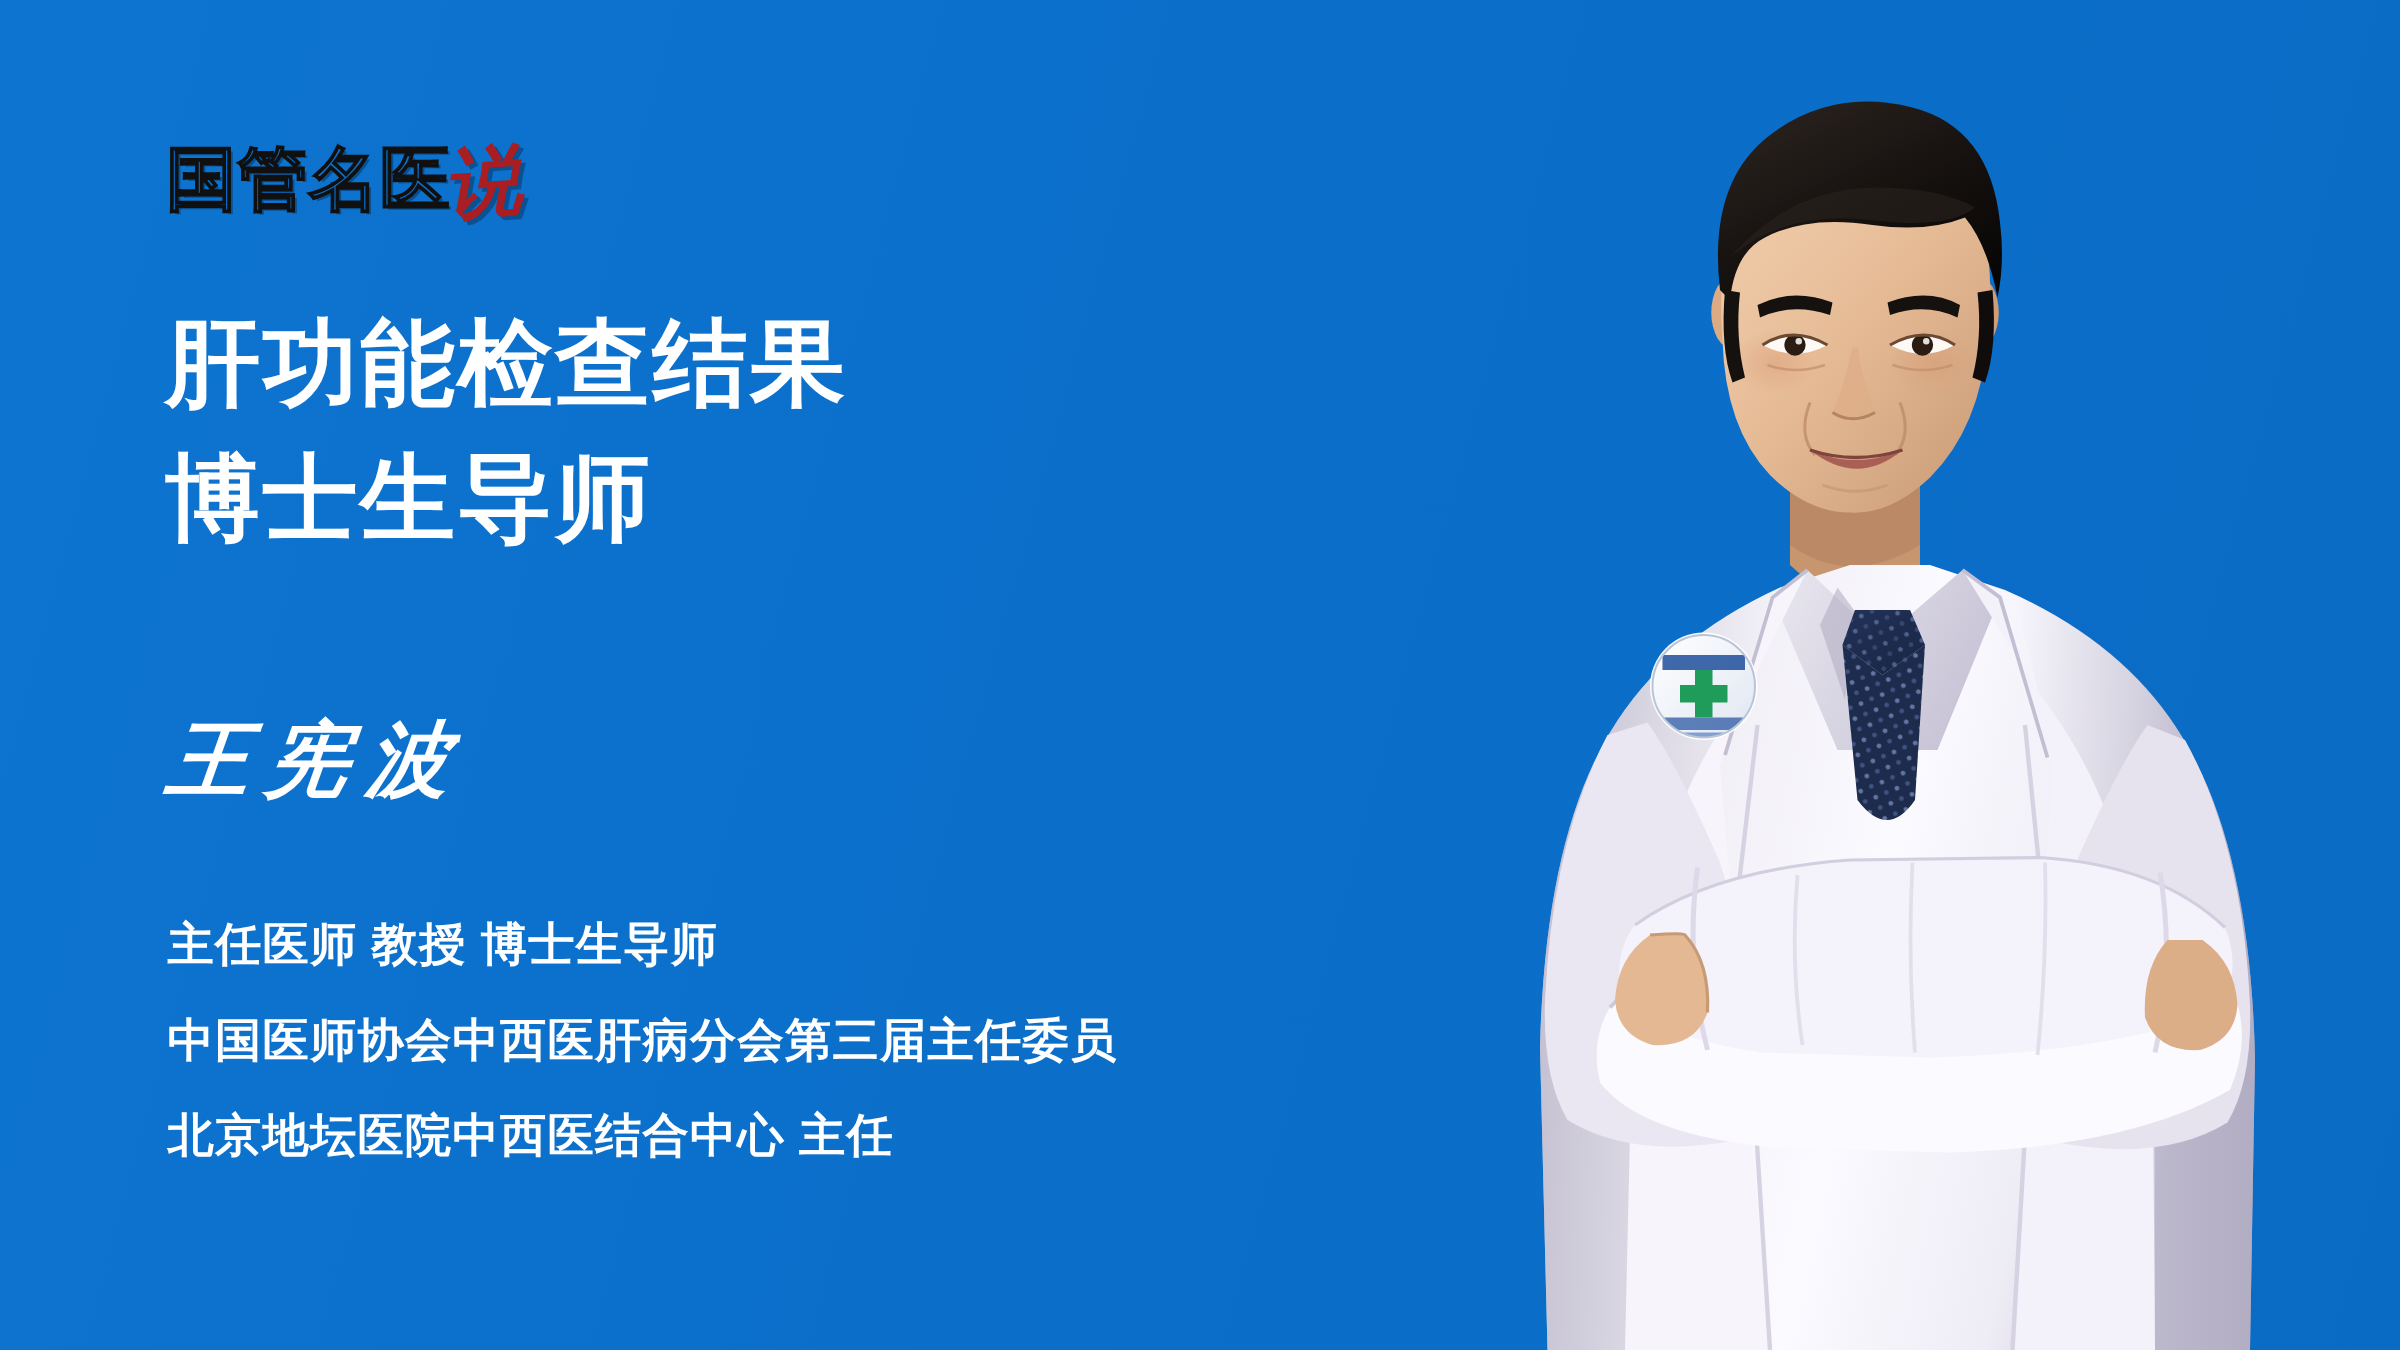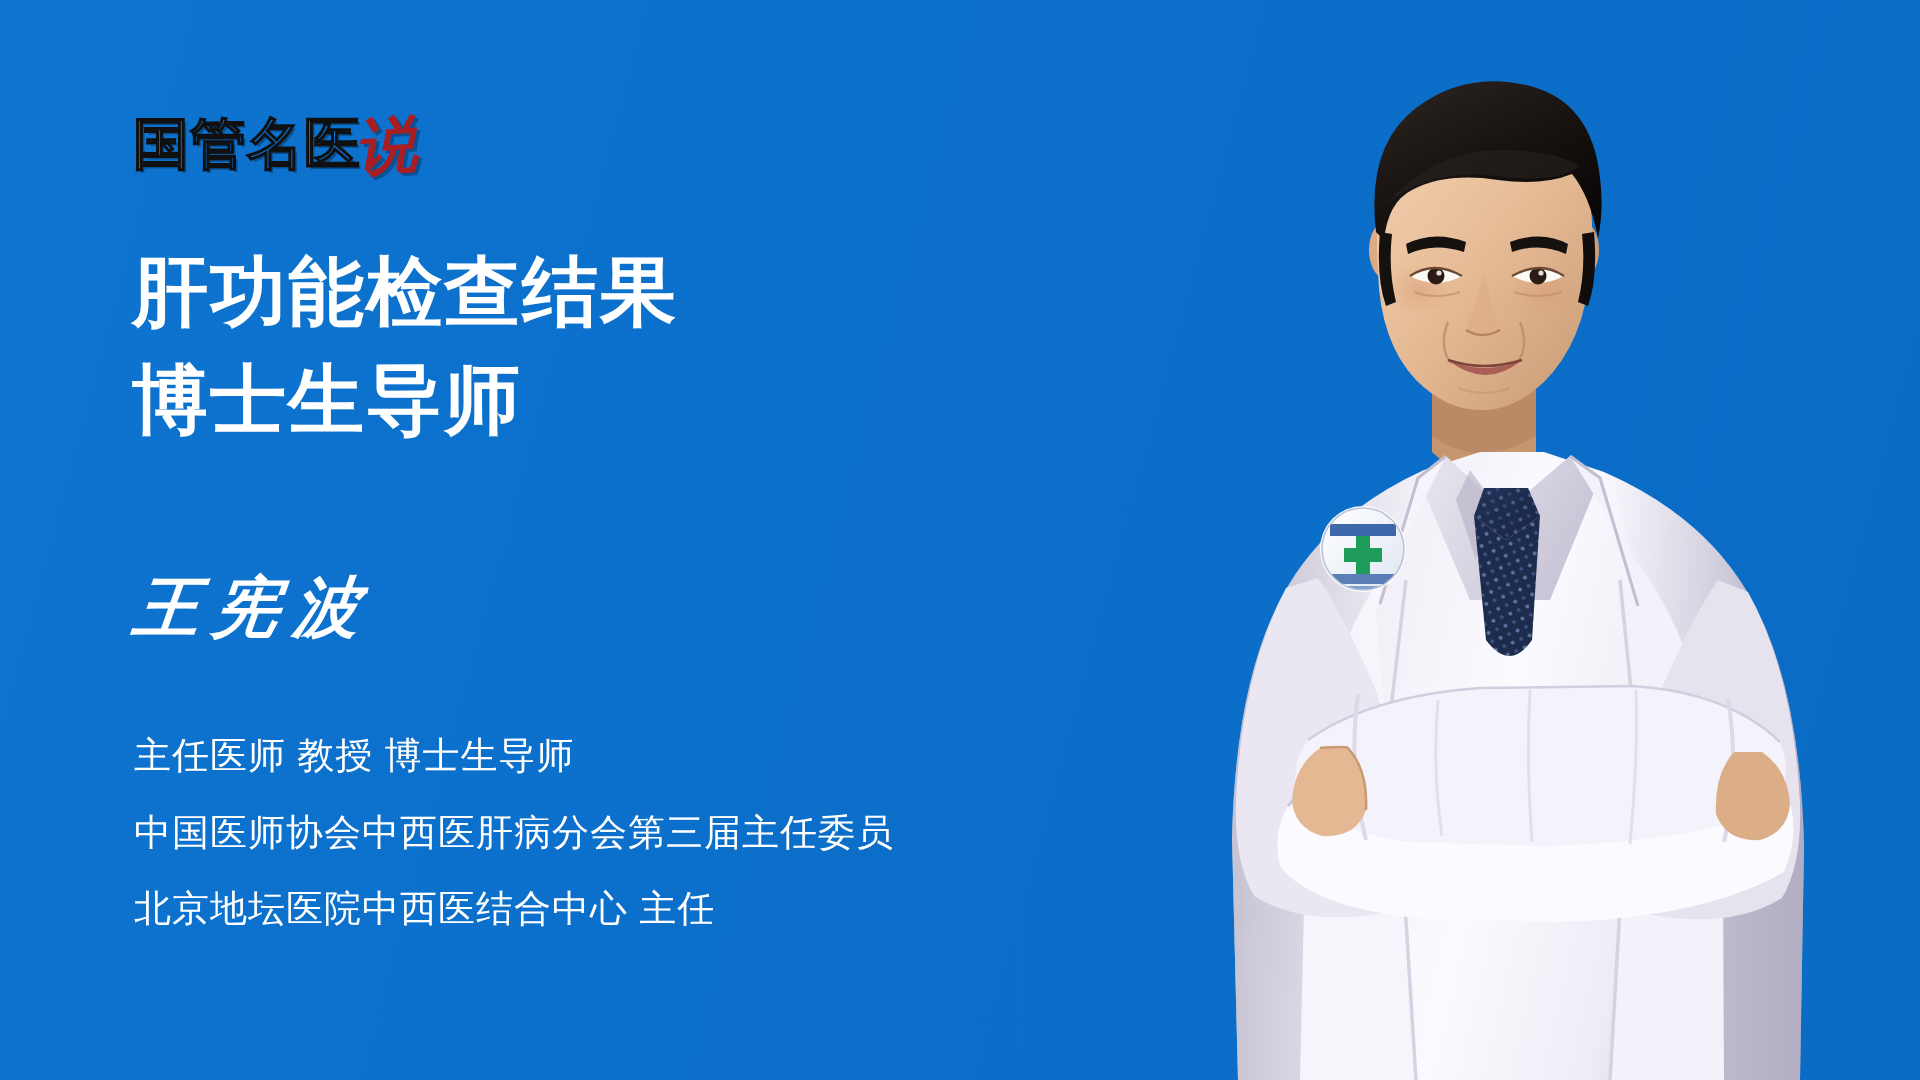--- a/index.html
+++ b/index.html
@@ -94,21 +94,21 @@
   
   .credentials {
     position: absolute;
     left: 134px;
     top: 718px;
     width: 1060px;
   }
   .credential-line {
     color: #ffffff;
     font-size: 37px;
-    font-weight: 400;
+    font-weight: 700;
     line-height: 2.07;
     letter-spacing: 1px;
     white-space: nowrap;
   }
 
   
   .portrait {
     position: absolute;
     right: 0;
     bottom: 0;

